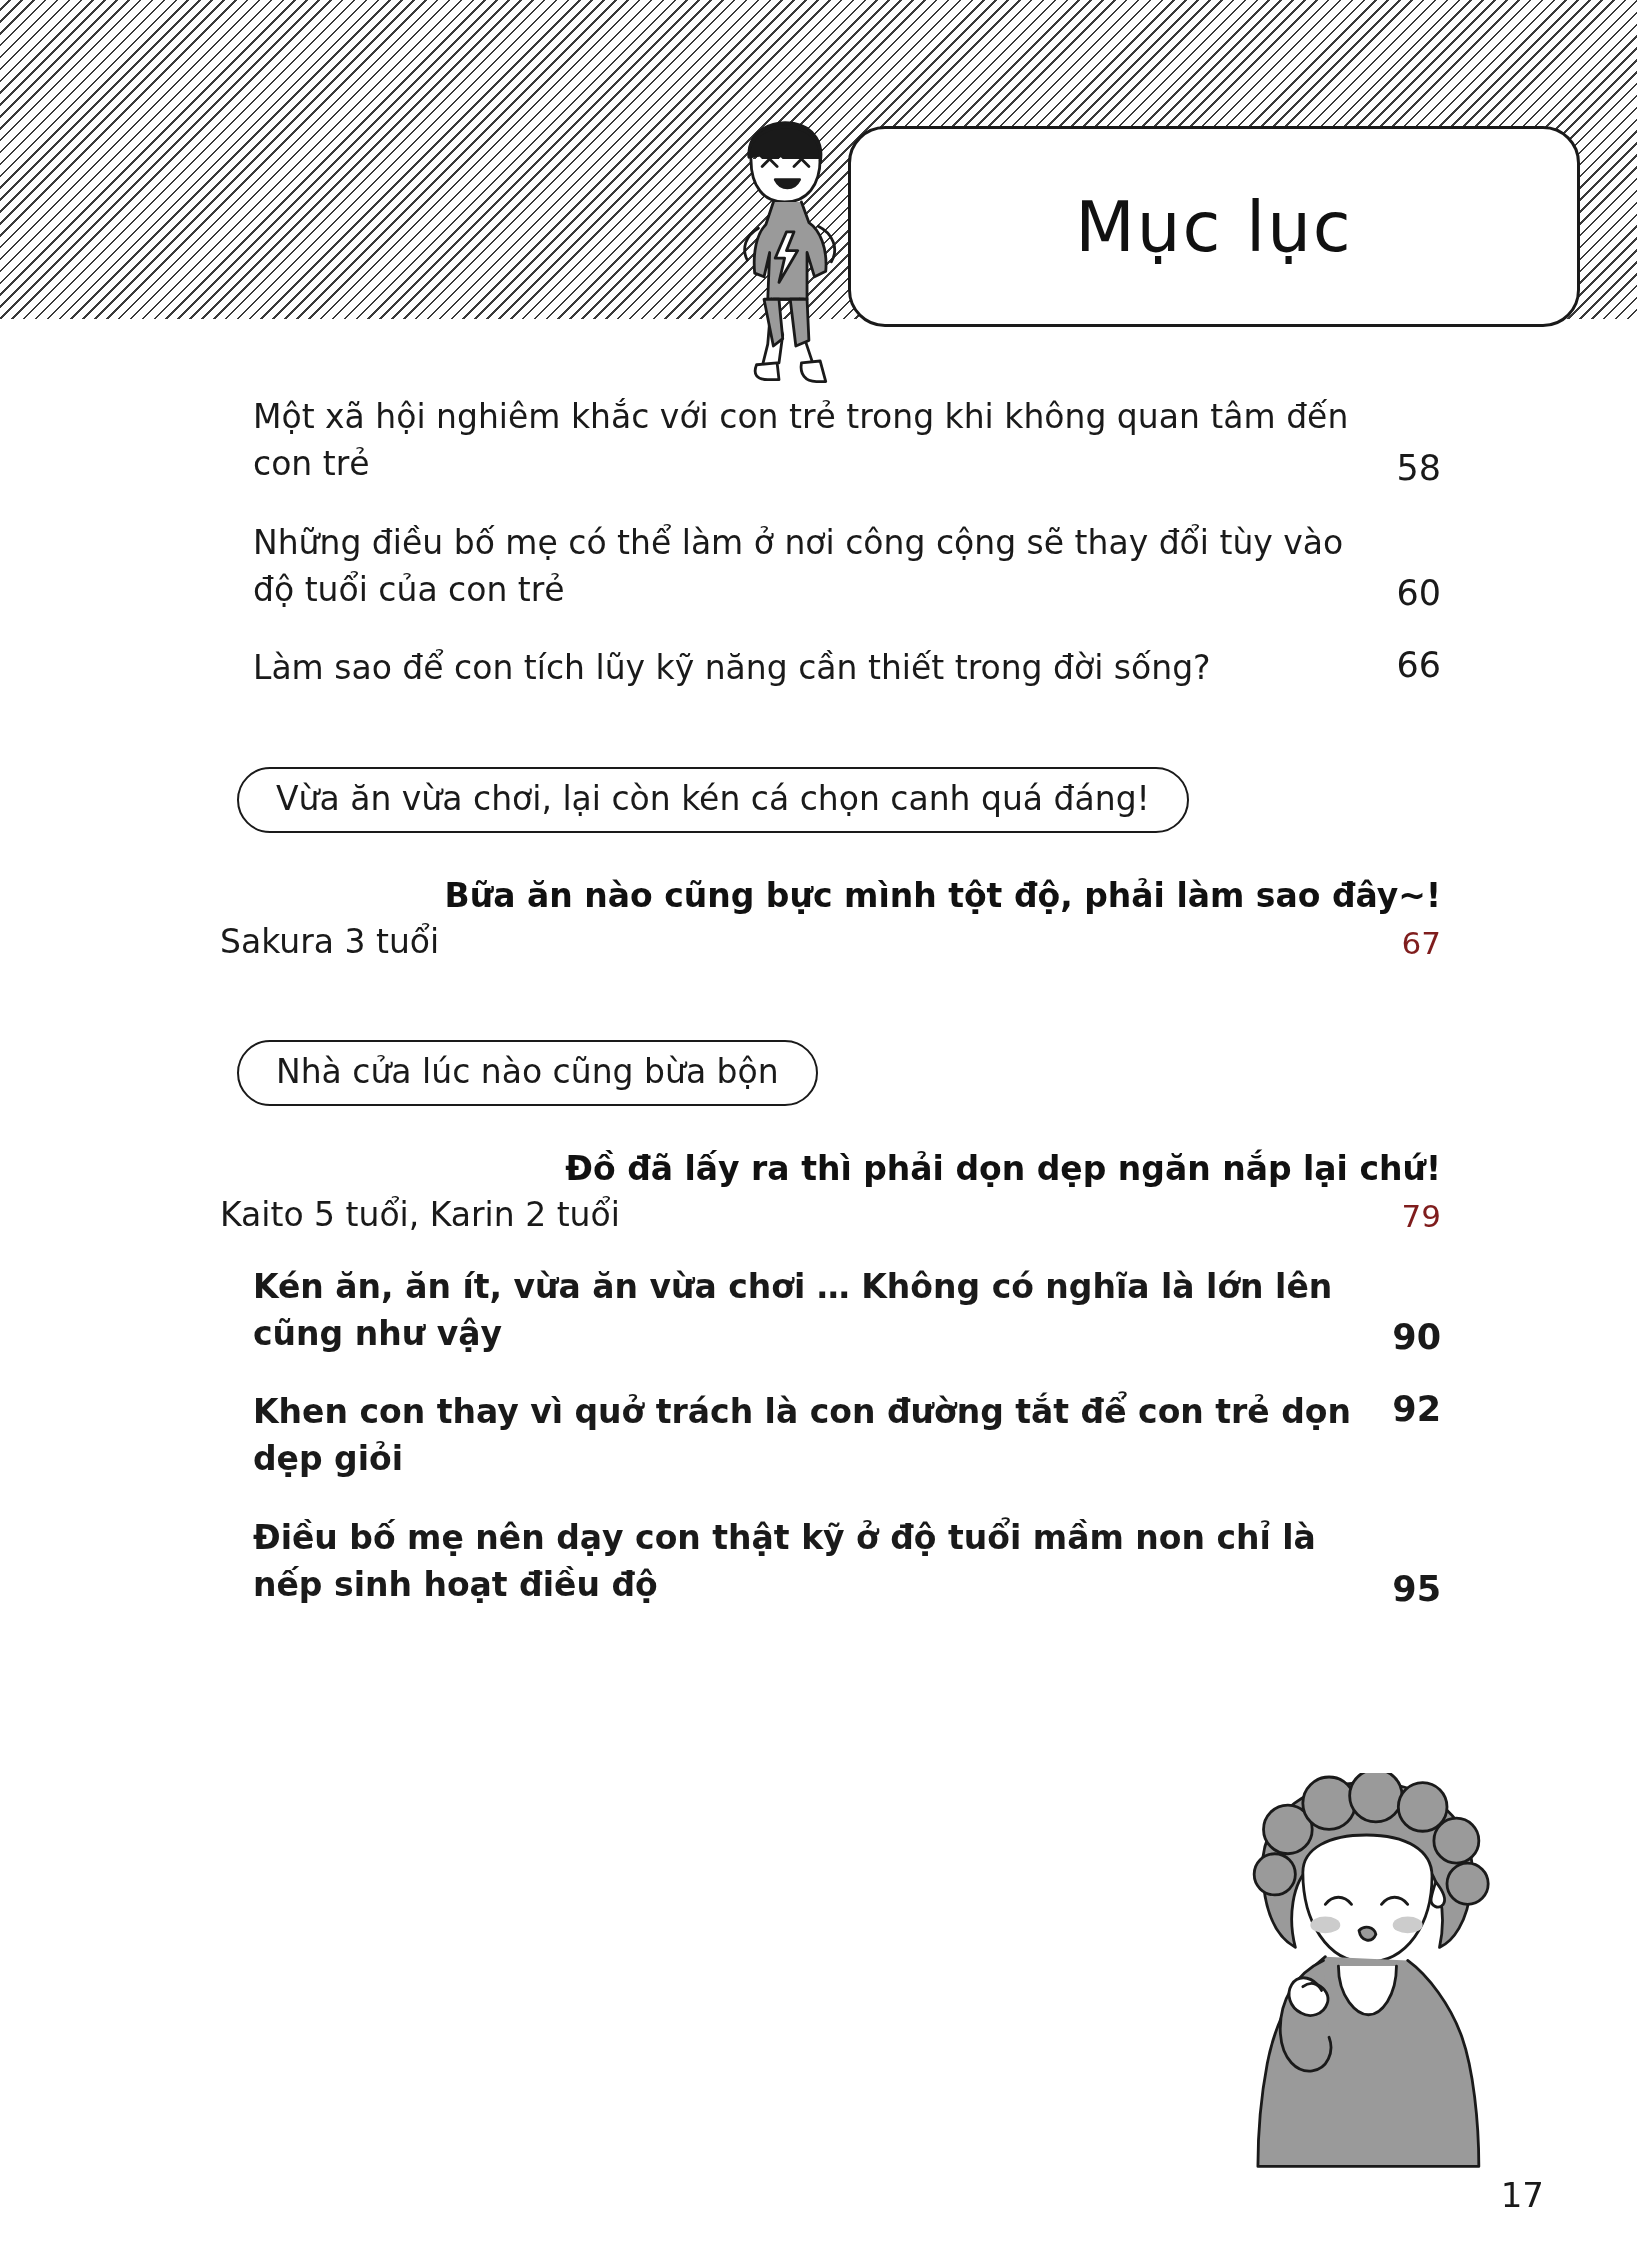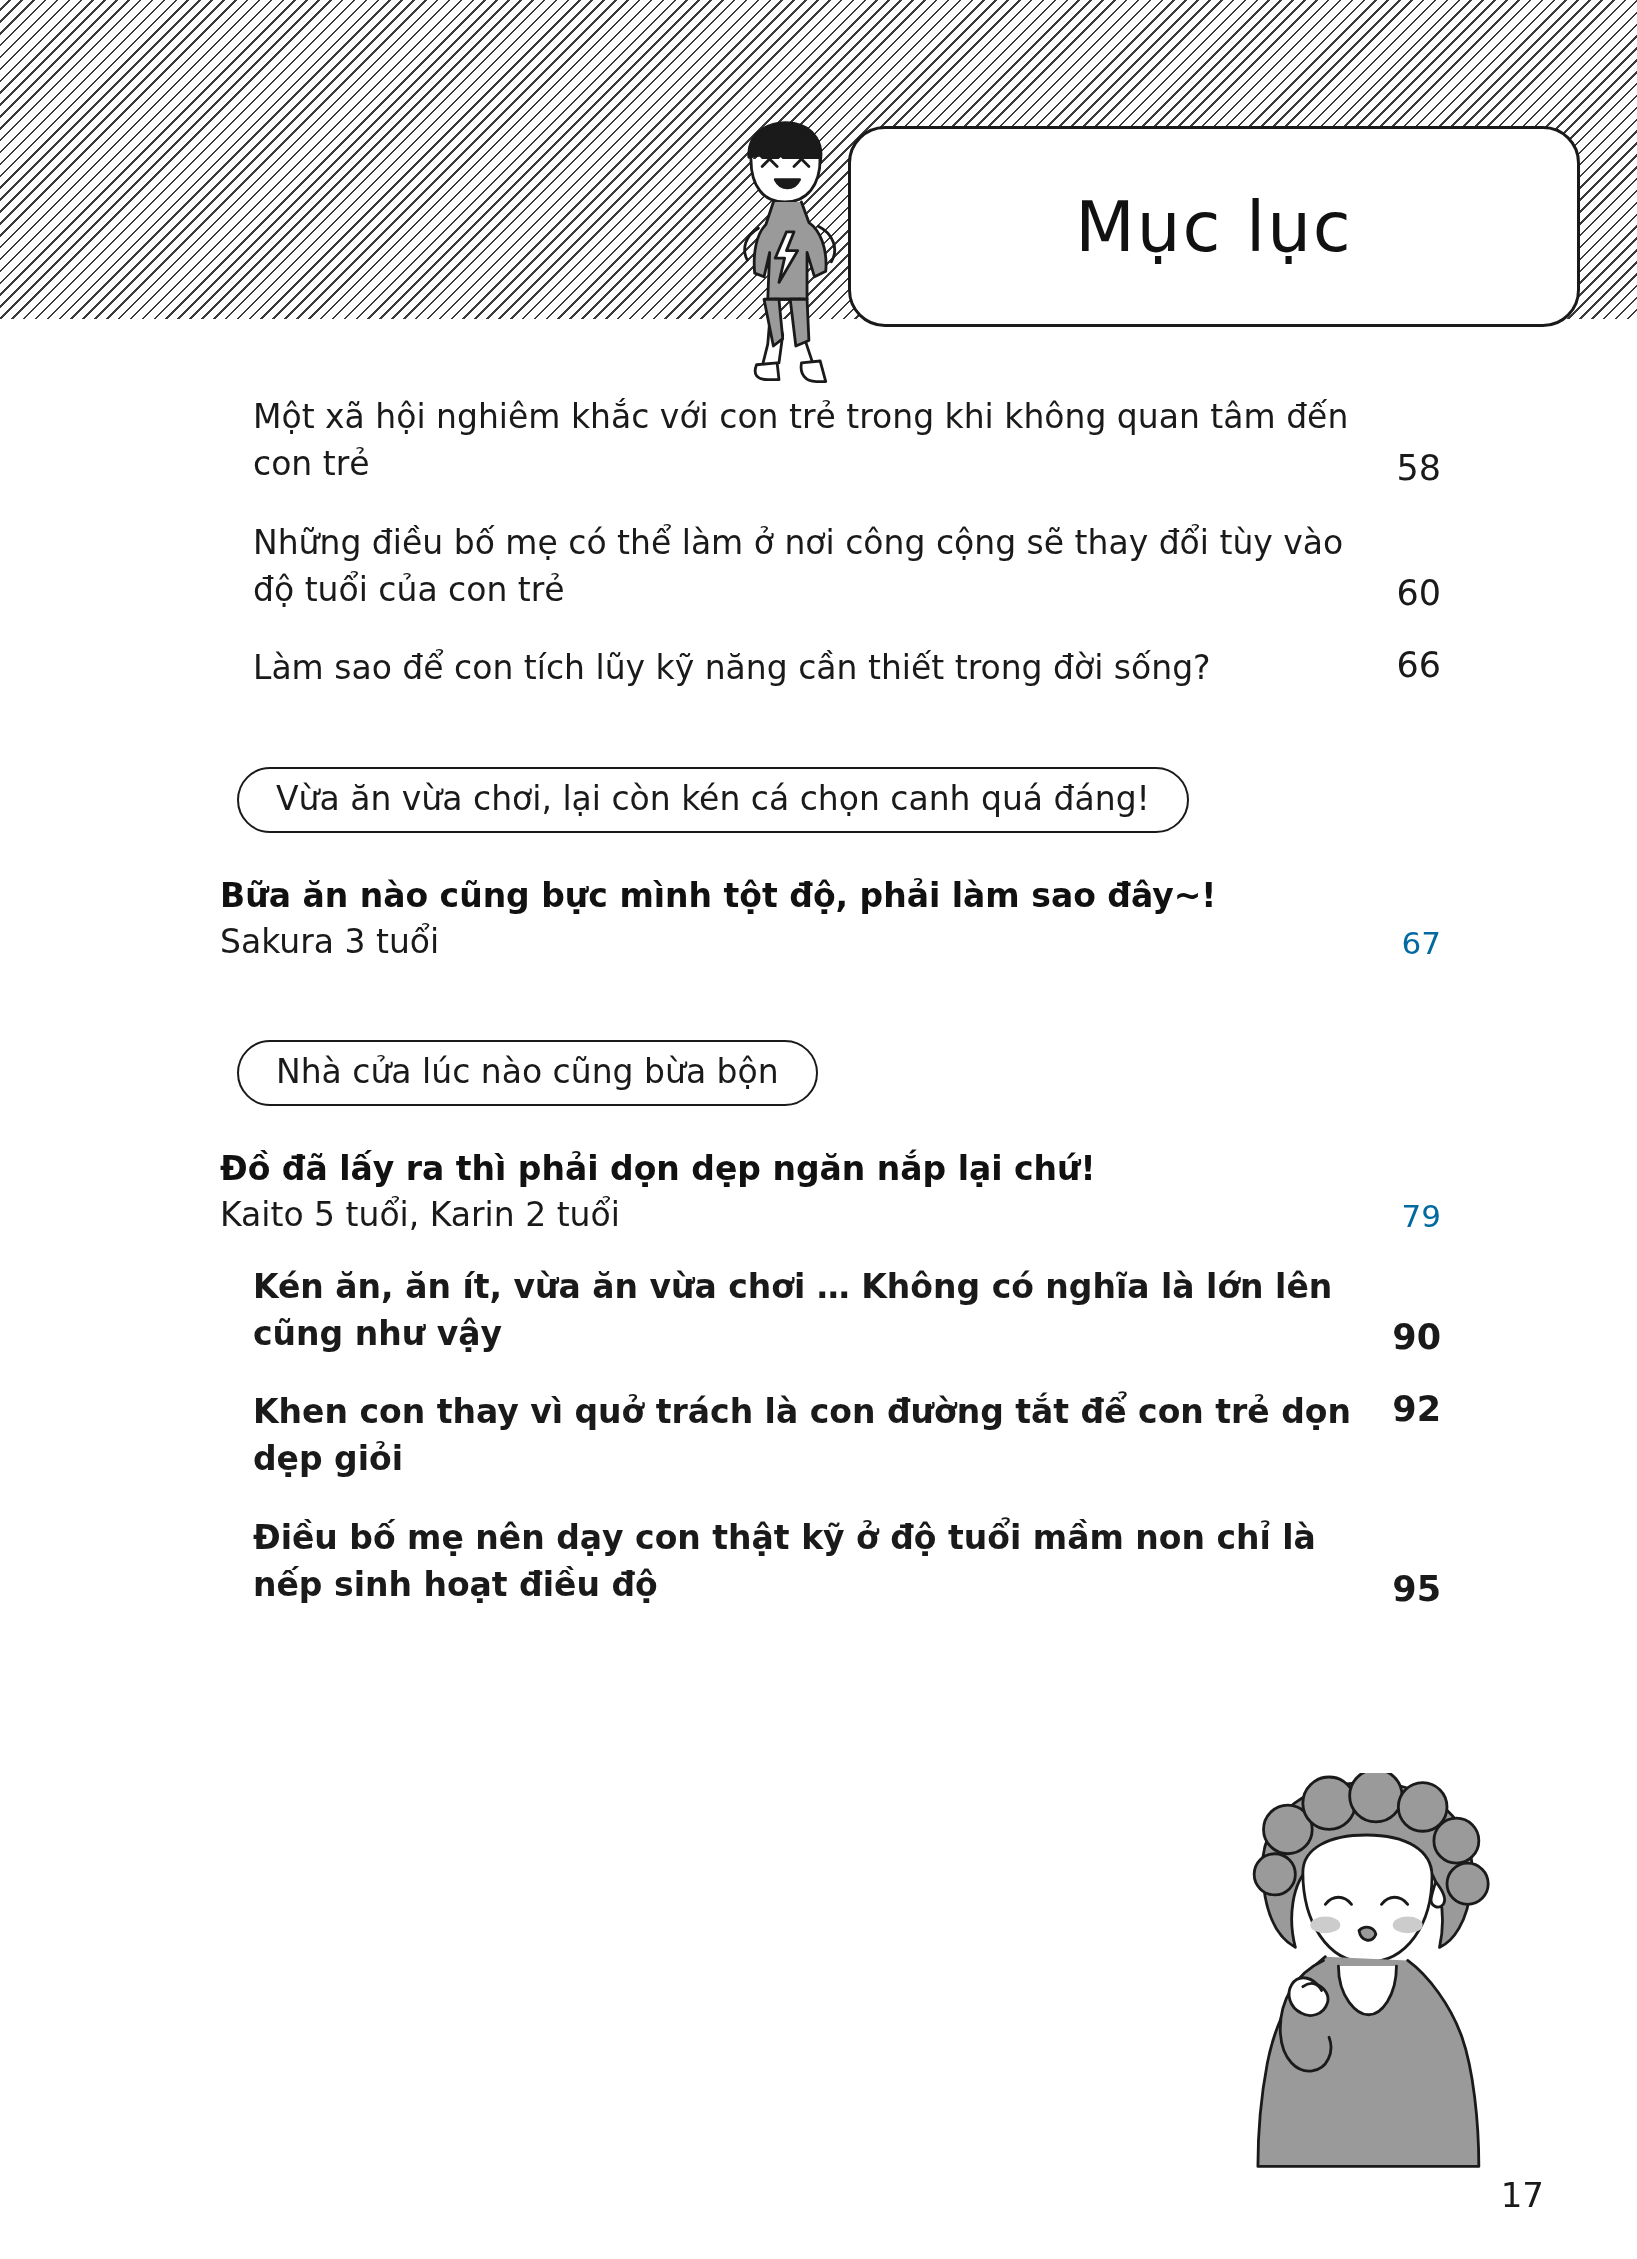--- a/index.html
+++ b/index.html
@@ -124,37 +124,38 @@
   .section-block {
     padding: 0 197px 0 220px;
     position: relative;
     margin-bottom: 9.4px;
   }
   .section-title {
     font-size: 33px;
     font-weight: bold;
     line-height: 1.35;
     color: #111;
+    text-align: right;
   }
   .section-row {
     display: flex;
     align-items: flex-end;
   }
   .section-sub {
     flex: 1 1 auto;
     font-size: 33px;
     line-height: 1.4;
     color: #1a1a1a;
   }
   .section-page {
     flex: 0 0 auto;
     width: 75px;
     text-align: right;
     font-size: 31px;
-    color: #0369a1;
+    color: #7f1d1d;
     padding-bottom: 3.7px;
   }
 
   .sub-list { margin-top: 26px; font-weight: bold; }
 
   
   .folio {
     position: absolute;
     right: 94px;
     bottom: 45px;

